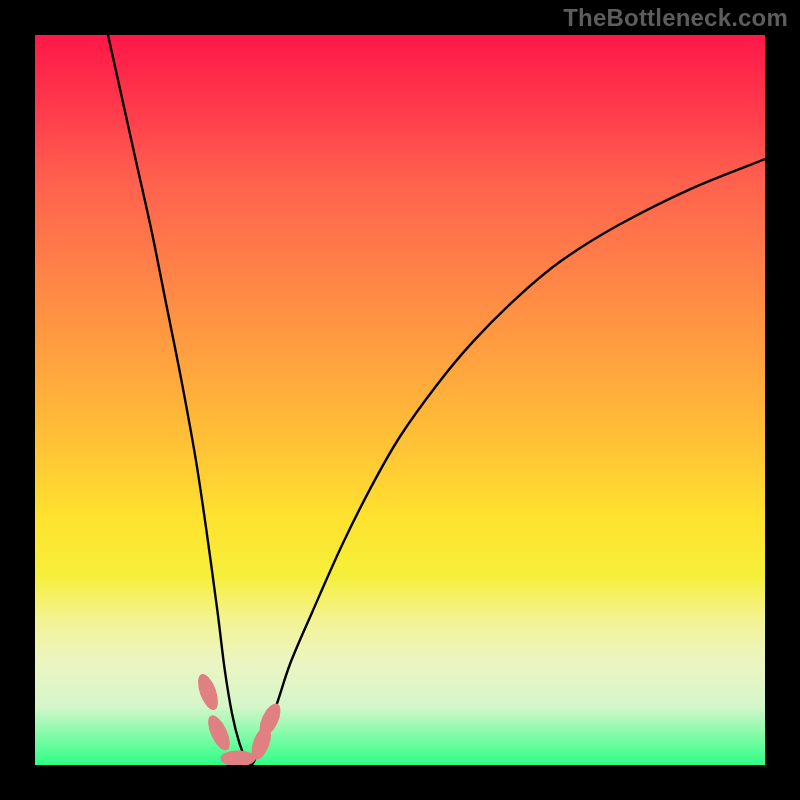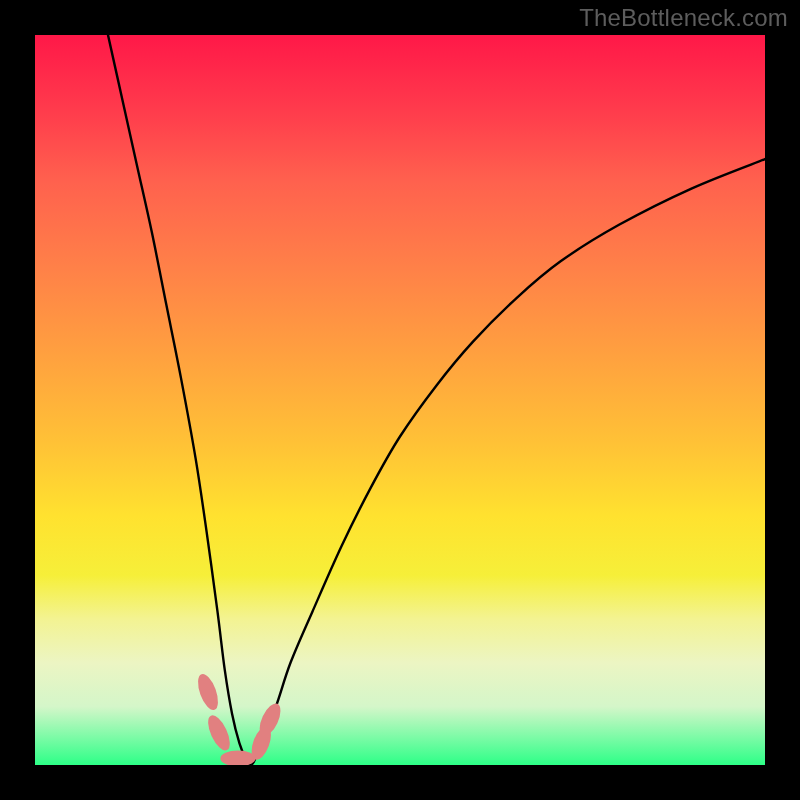--- a/index.html
+++ b/index.html
@@ -16,21 +16,21 @@
     inset: 0;
     background: #000;
   }
   .watermark {
     position: absolute;
     top: 4px;
     right: 12px;
     font-size: 24px;
     color: #5d5d5d;
     letter-spacing: 0.2px;
-    font-weight: 400;
+    font-weight: 700;
     z-index: 5;
   }
   .plot-area {
     position: absolute;
     left: 35px;
     top: 35px;
     width: 730px;
     height: 730px;
     background: linear-gradient(
       to bottom,

